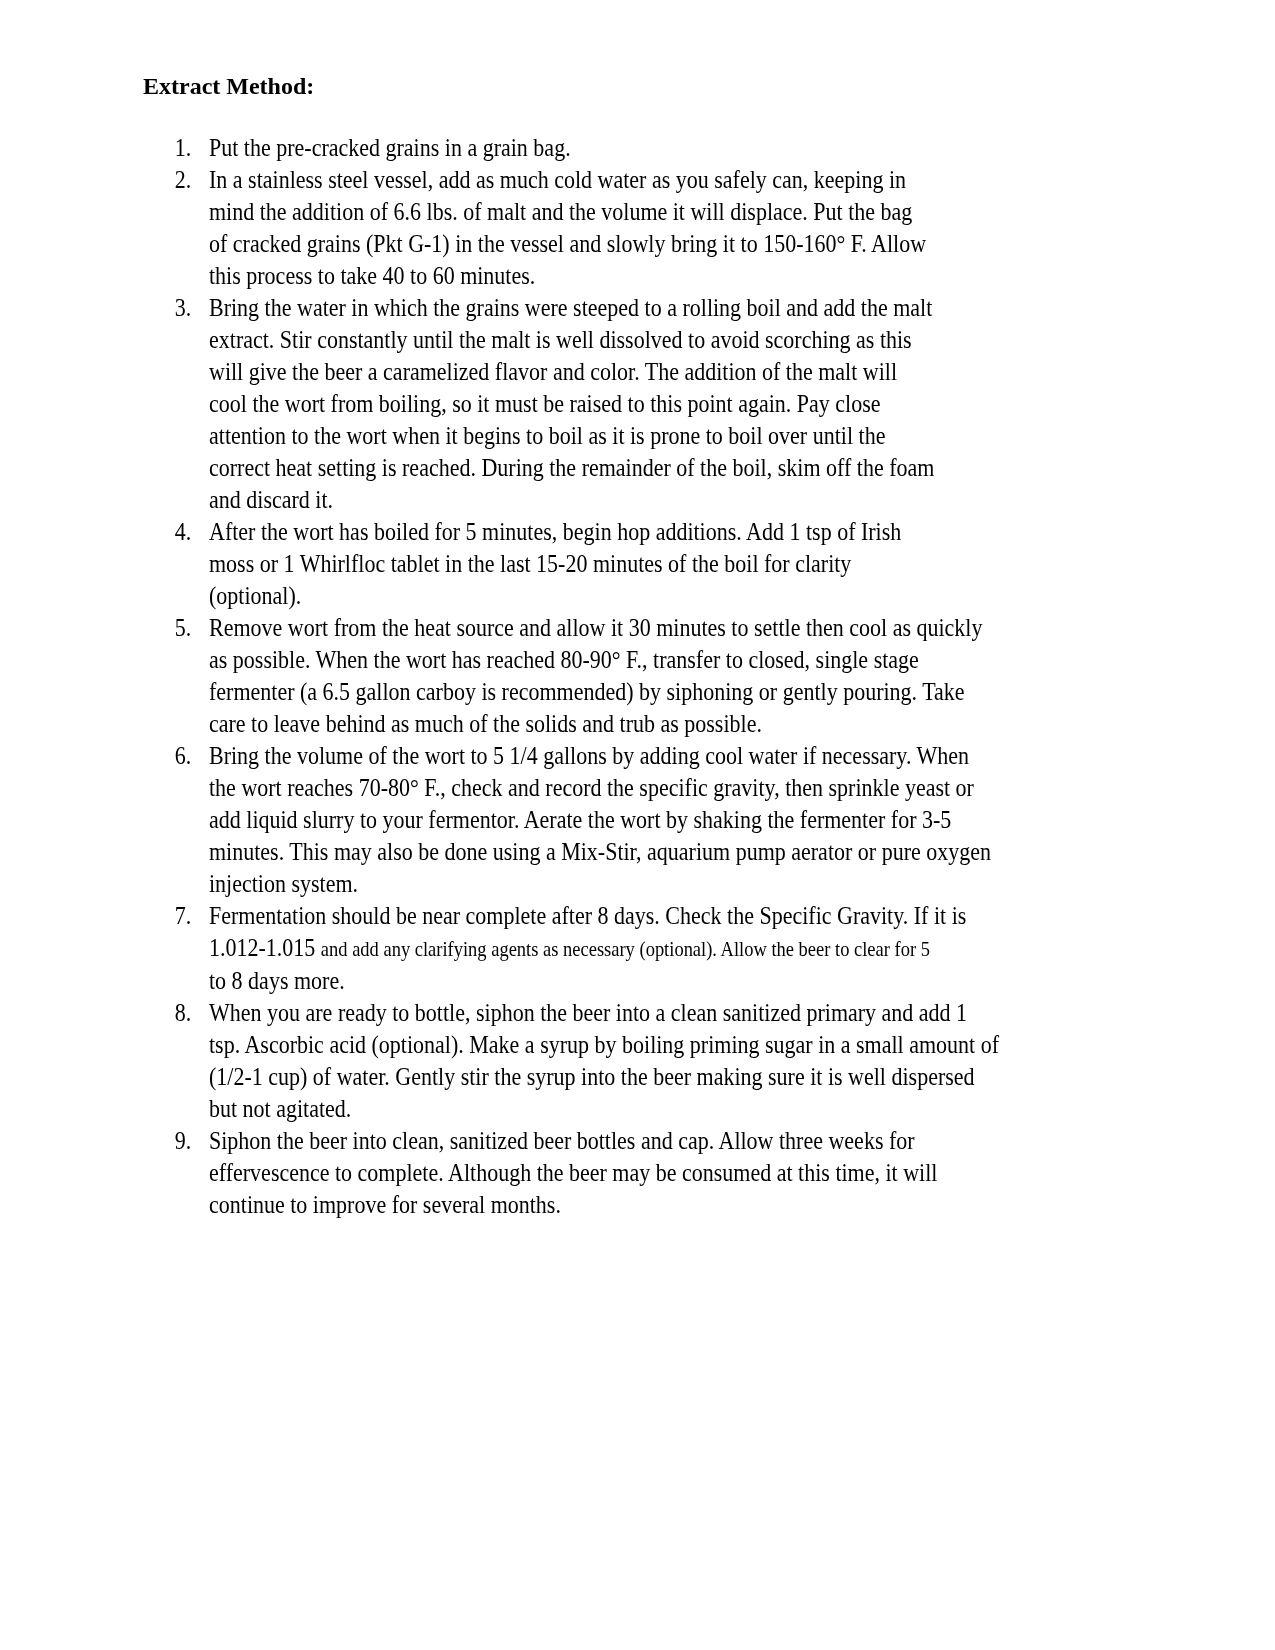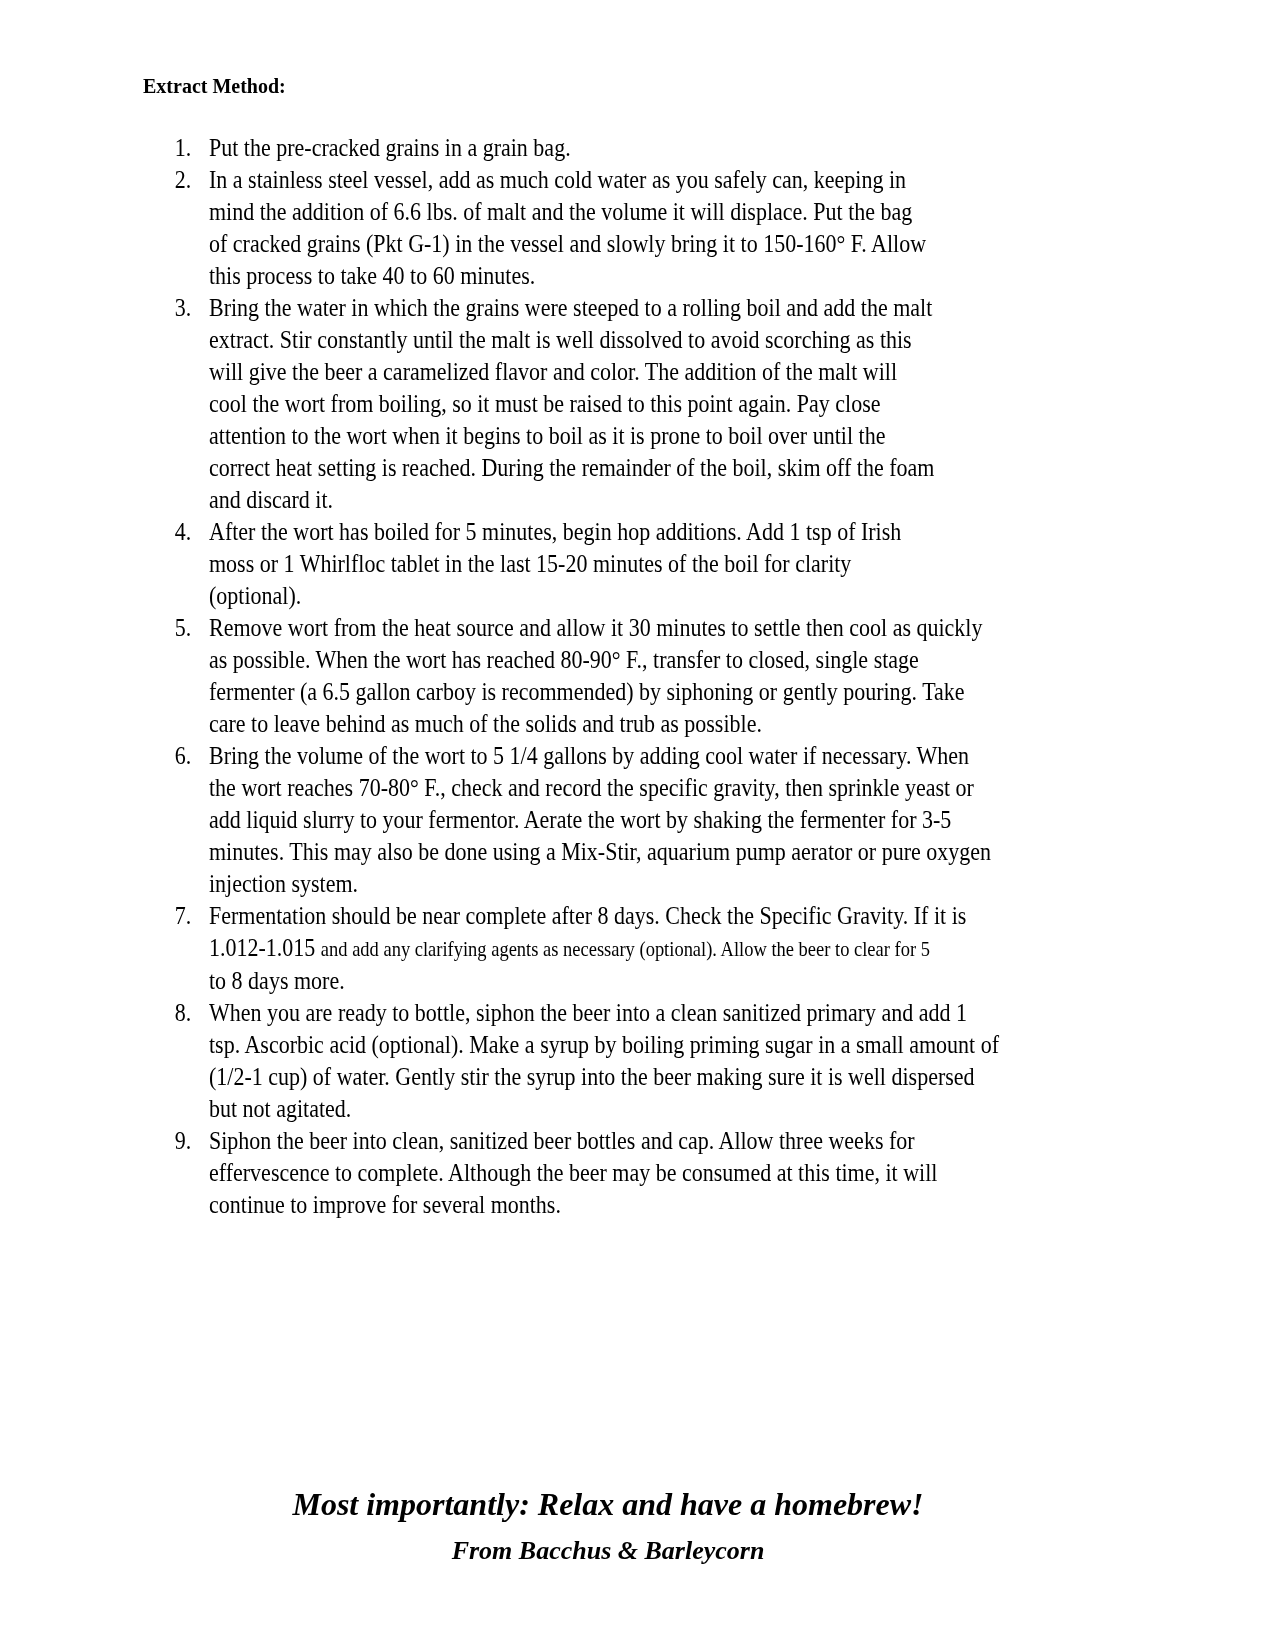--- a/index.html
+++ b/index.html
@@ -10,21 +10,21 @@
     background: #ffffff;
     color: #000000;
     font-family: "Liberation Serif", serif;
     overflow: hidden;
   }
   .heading {
     position: absolute;
     left: 143px;
     top: 70px;
     margin: 0;
-    font-size: 20px;
+    font-size: 24px;
     line-height: 32px;
     font-weight: bold;
     white-space: pre;
   }
   .steps {
     position: absolute;
     left: 143px;
     top: 132px;
     margin: 0;
     padding: 0;
@@ -155,17 +155,13 @@
       <li class="step">
         <span class="num">9.</span>
         <span class="body">
           <span class="line">Siphon the beer into clean, sanitized beer bottles and cap. Allow three weeks for</span>
           <span class="line">effervescence to complete. Although the beer may be consumed at this time, it will</span>
           <span class="line">continue to improve for several months.</span>
         </span>
       </li>
     </ol>
 
-  <div class="footer">
-    <p class="tagline">Most importantly: Relax and have a homebrew!</p>
-    <p class="attribution">From Bacchus &amp; Barleycorn</p>
-  </div>
 </div>
 
 </body></html>

